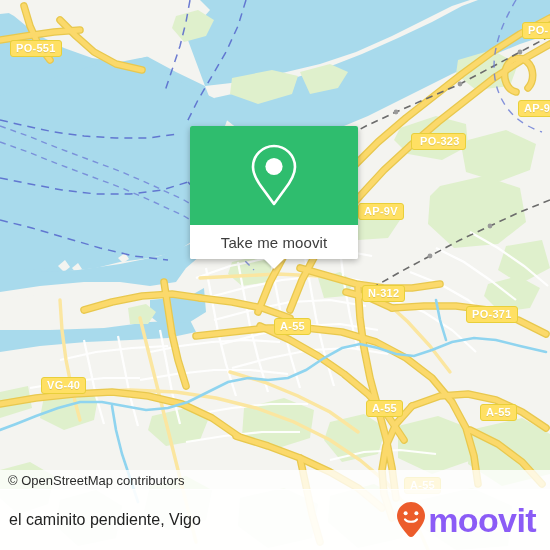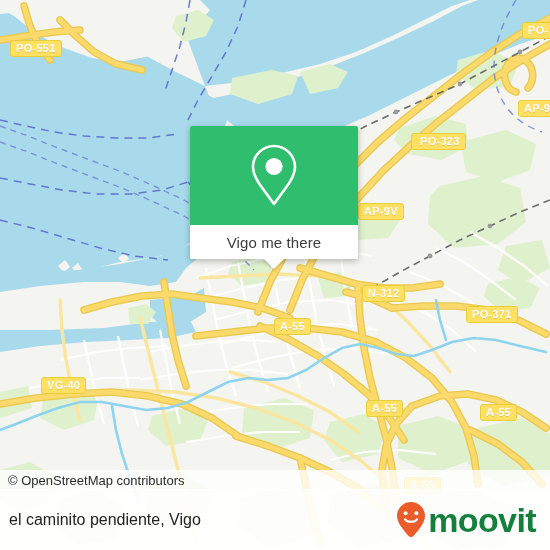--- a/index.html
+++ b/index.html
@@ -133,21 +133,21 @@
   #brand-logo {
     display: flex;
     align-items: center;
     padding-right: 14px;
   }
   #brand-logo svg { display: block; }
   #brand-name {
     font-family: "Liberation Sans", sans-serif;
     font-size: 34px;
     font-weight: bold;
-    color: #15803d;
+    color: #8b5cf6;
     letter-spacing: -.6px;
     margin-left: 2px;
     line-height: 34px;
   }
 </style>
 </head>
 <body>
 
 <div id="app">
 
@@ -412,21 +412,21 @@
   <div id="callout">
     <div id="callout-green">
       <span>
         <svg width="54" height="68" viewBox="0 0 54 68" xmlns="http://www.w3.org/2000/svg">
           <path d="M27 4 C15.4 4 6 13.4 6 25 C6 33.2 11 40.6 16.6 47.8 L27 62 L37.4 47.8 C43 40.6 48 33.2 48 25 C48 13.4 38.6 4 27 4 Z" fill="none" stroke="#ffffff" stroke-width="2.6" stroke-linejoin="round"></path>
           <circle cx="27" cy="24.5" r="8.6" fill="#ffffff"></circle>
         </svg>
       </span>
     </div>
     <div id="callout-action">
-      <span id="callout-action-label">Vigo me there</span>
+      <span id="callout-action-label">Take me moovit</span>
       <div id="callout-tail"></div>
     </div>
   </div>
 
   <div id="attribution">
     <span id="attribution-text">© OpenStreetMap contributors</span>
   </div>
 
   <div id="bottom-bar">
     <span id="place-label">el caminito pendiente, Vigo</span>

